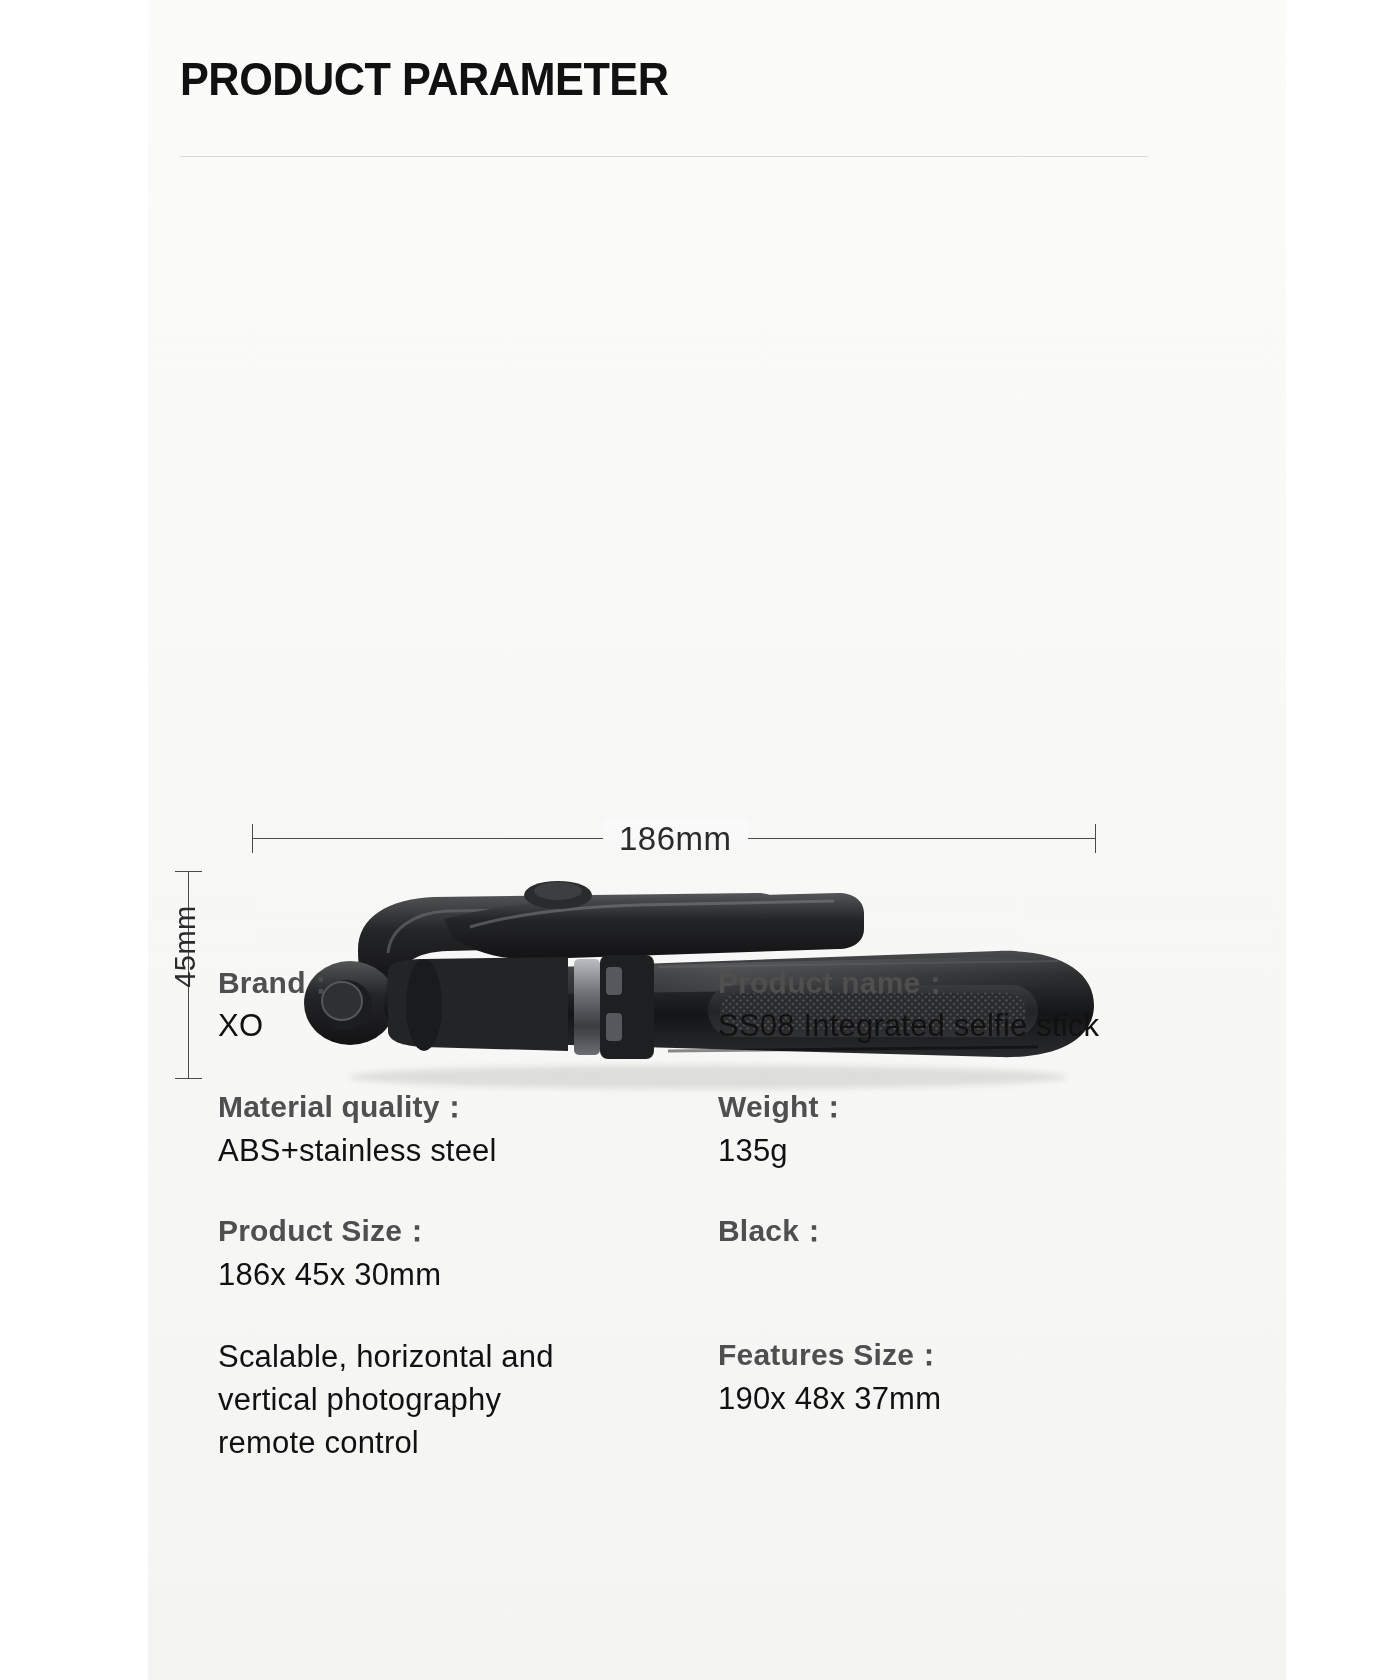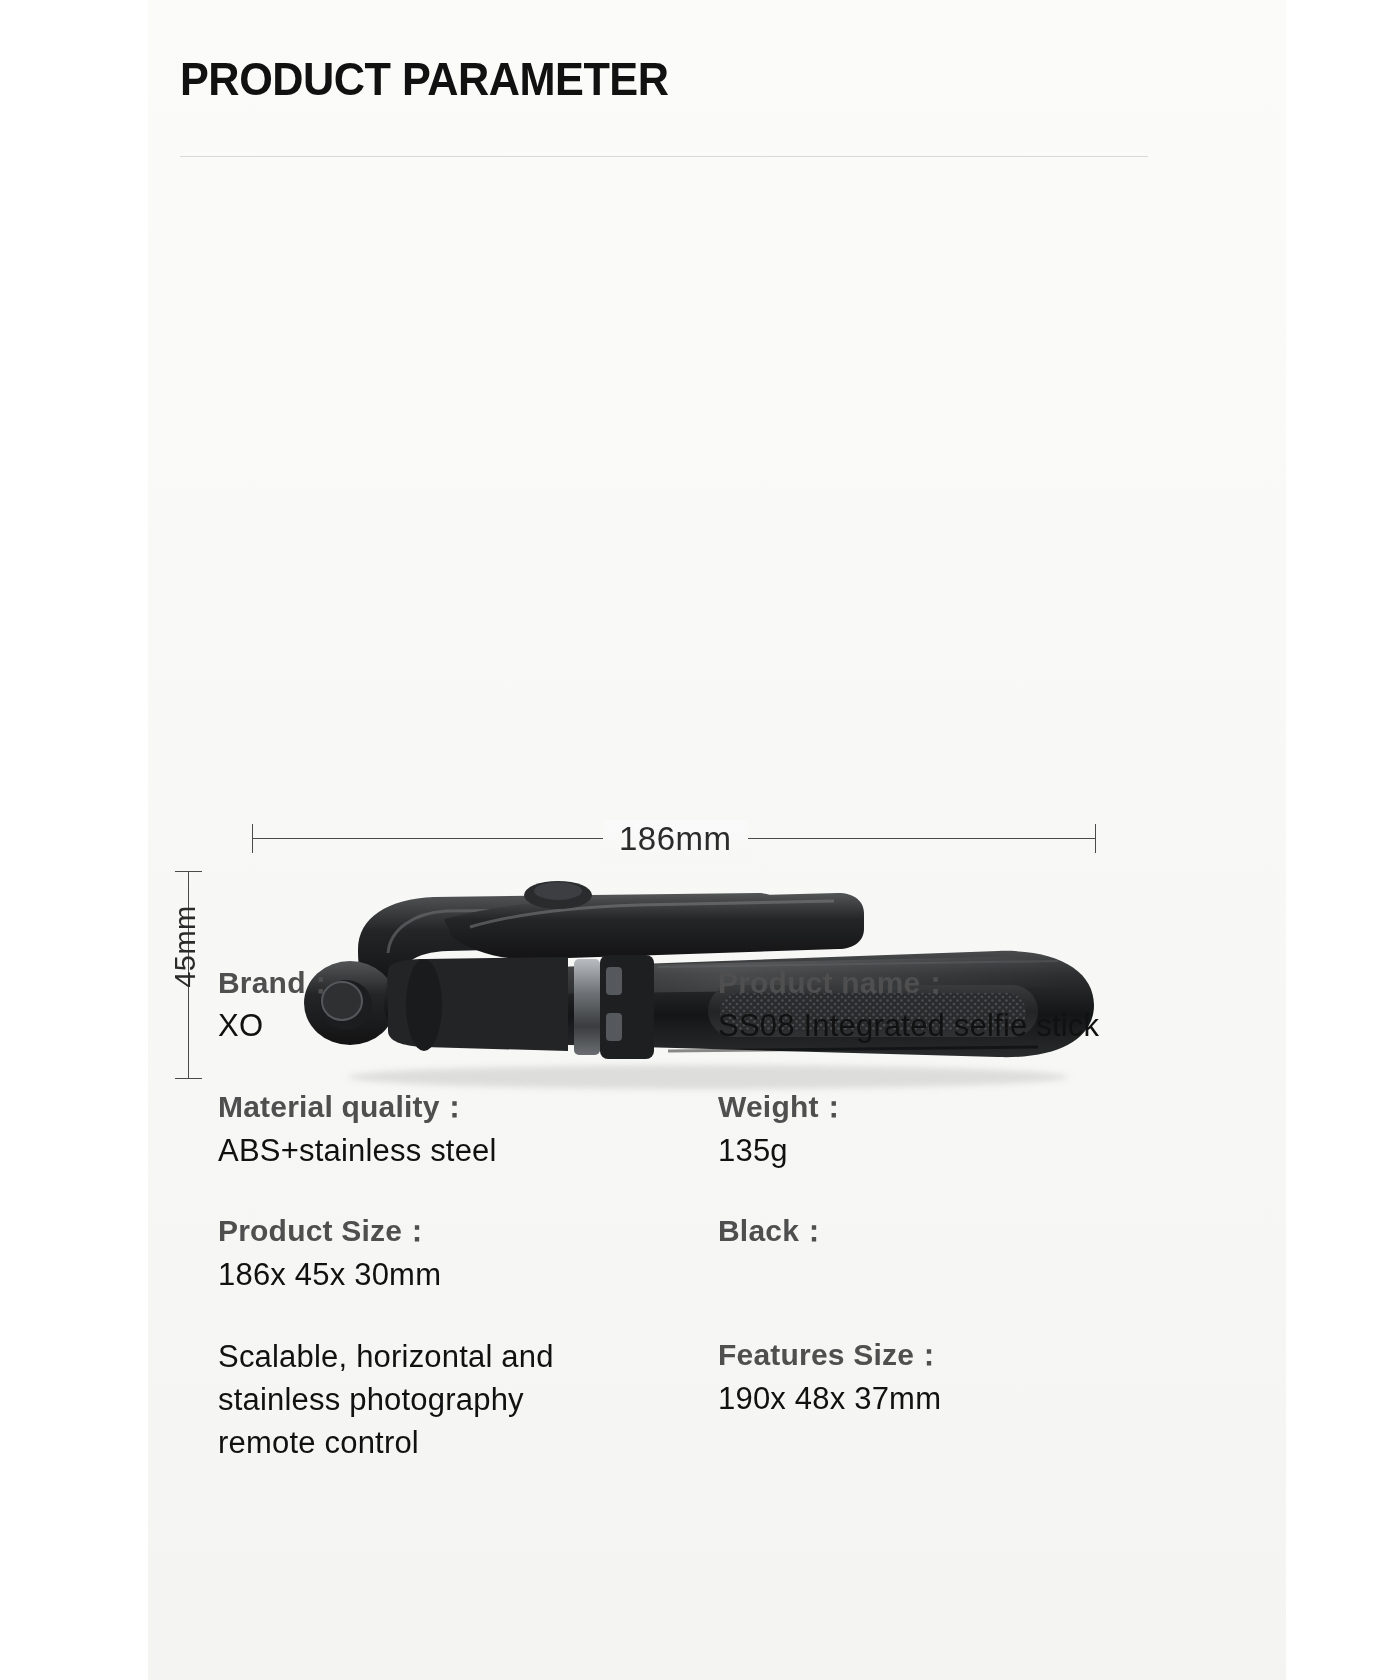--- a/index.html
+++ b/index.html
@@ -302,21 +302,21 @@
           <div class="spec-value">186x 45x 30mm</div>
         </div>
         <div class="spec-col right">
           <div class="spec-label">Black：</div>
         </div>
       </div>
 
       <div class="spec-row">
         <div class="spec-col">
           <div class="spec-value">Scalable, horizontal and
-stainless photography
+vertical photography
 remote control</div>
         </div>
         <div class="spec-col right">
           <div class="spec-label">Features Size：</div>
           <div class="spec-value">190x 48x 37mm</div>
         </div>
       </div>
 
     </div>
 

